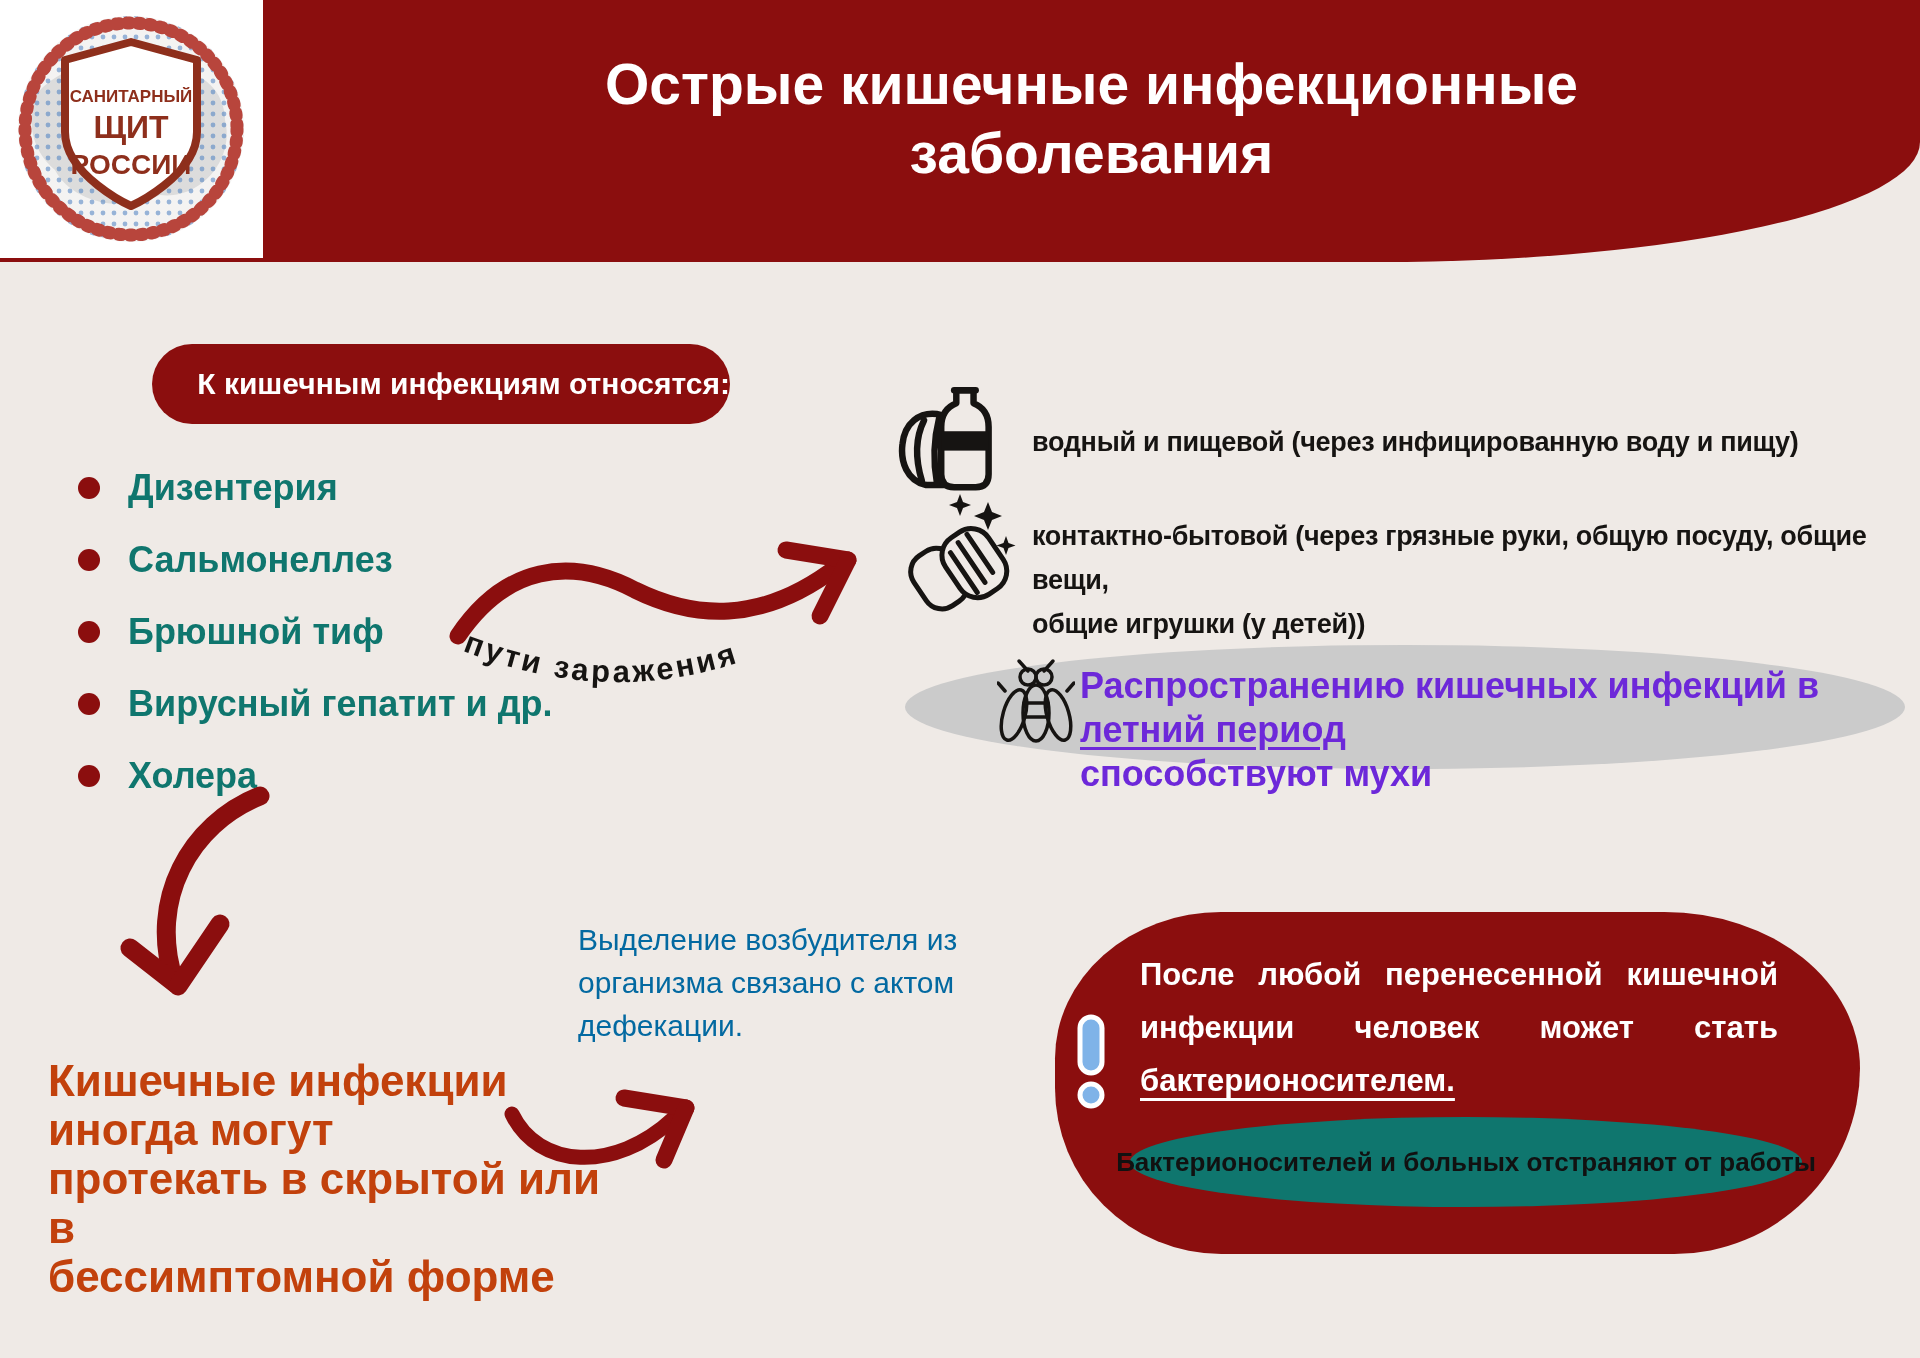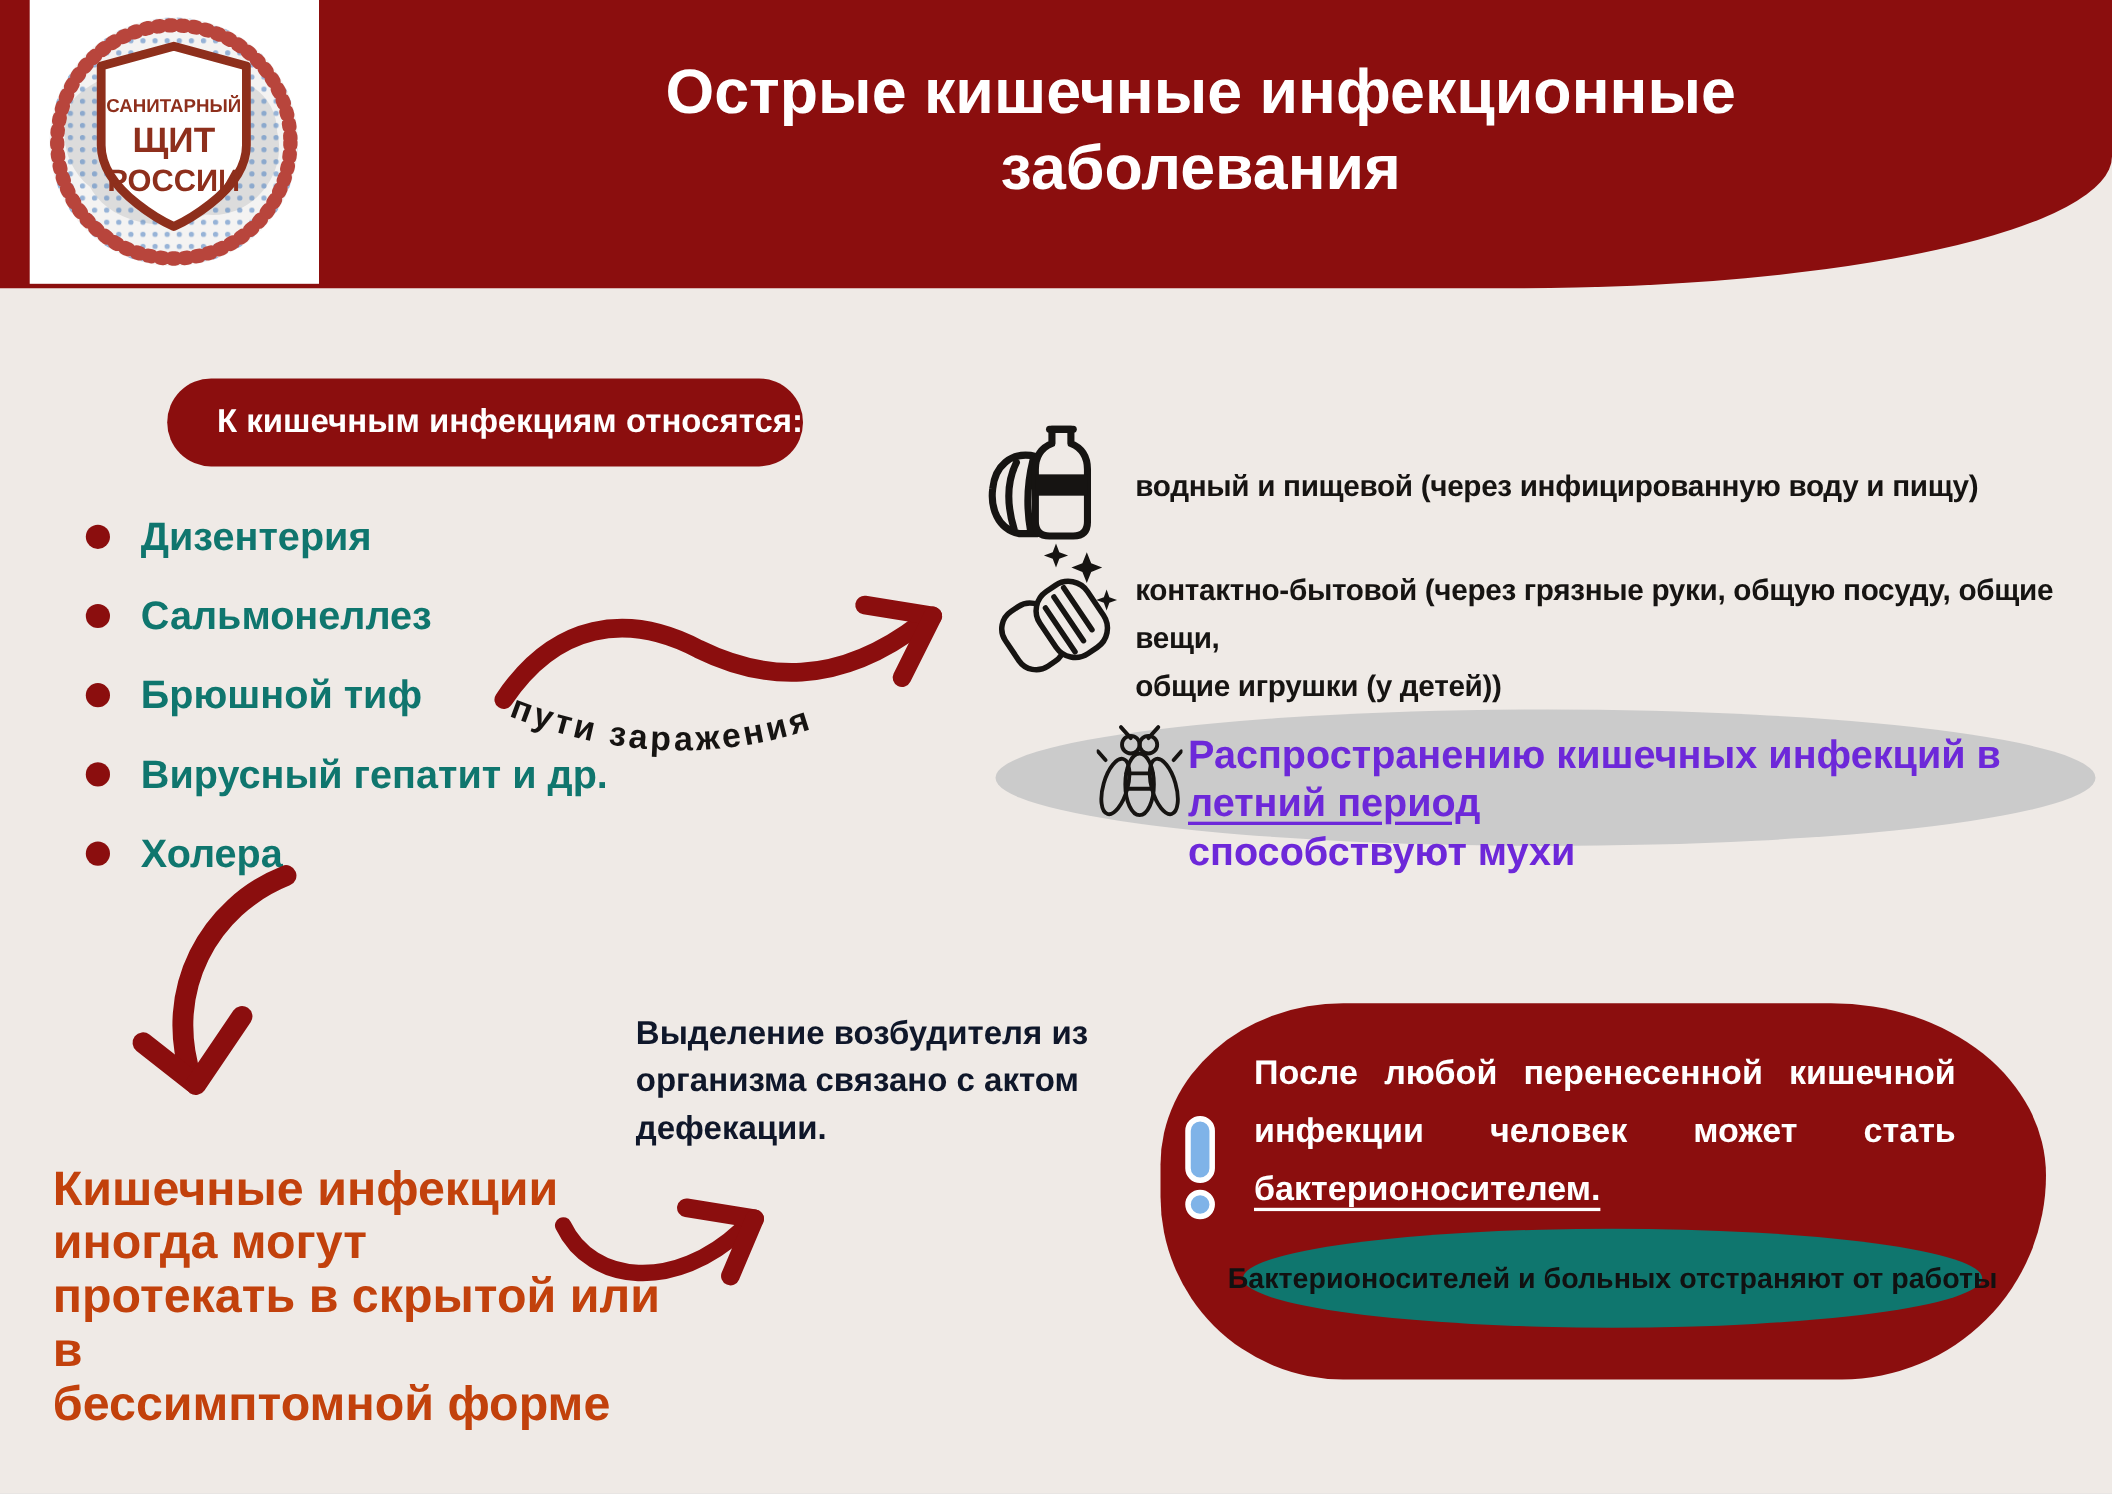--- a/index.html
+++ b/index.html
@@ -16,21 +16,20 @@
     border-bottom-right-radius:540px 120px;
   }
   .title{
     position:absolute;left:263px;top:30px;width:1657px;
     text-align:center;color:#FFFFFF;font-weight:bold;
     font-size:57px;line-height:69px;letter-spacing:0px;margin-top:20px;
   }
   .logo-box{
     position:absolute;left:0;top:0;width:263px;height:258px;
     background:#FFFFFF;
-    margin-left:27px;
   }
   
   .pill{
     position:absolute;left:152px;top:344px;width:578px;height:80px;
     background:#8B0E0E;border-radius:60px;
     display:flex;align-items:center;justify-content:flex-end;
     color:#fff;font-weight:bold;font-size:30px;
   }
   
   .bullets{position:absolute;left:78px;top:452px;list-style:none;margin:0;padding:0;}
@@ -46,21 +45,21 @@
     background:#CBCBCB;border-radius:50%;
   }
   .fly-note{
     position:absolute;left:175px;top:19px;width:810px;
     font-weight:bold;font-size:36px;line-height:44px;color:#6d28d9;
   }
   .fly-note .und{text-decoration:underline;text-underline-offset:5px;}
   
   .excretion{
     position:absolute;left:578px;top:918px;width:420px;
-    font-weight:bold;font-size:30px;line-height:43px;white-space:pre-line;color:#0f172a;
+    font-weight:normal;font-size:30px;line-height:43px;white-space:pre-line;color:#0369a1;
   }
   .latent{
     position:absolute;left:48px;top:1056px;width:560px;
     font-weight:bold;font-size:44px;line-height:49px;white-space:pre-line;color:#c2410c;
   }
   
   .blob{
     position:absolute;left:1055px;top:912px;width:805px;height:342px;
     background:#8B0E0E;
     border-radius:170px 200px 190px 170px / 150px 160px 190px 170px;

